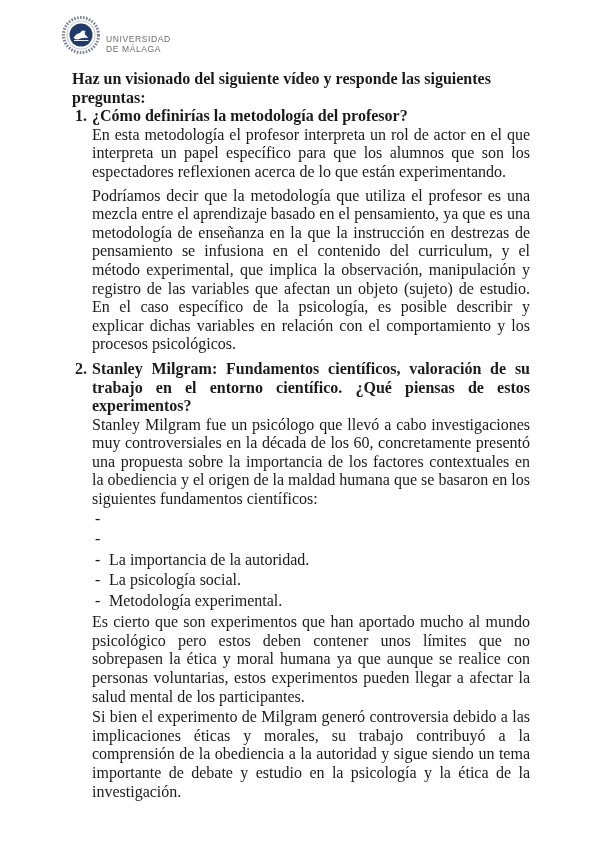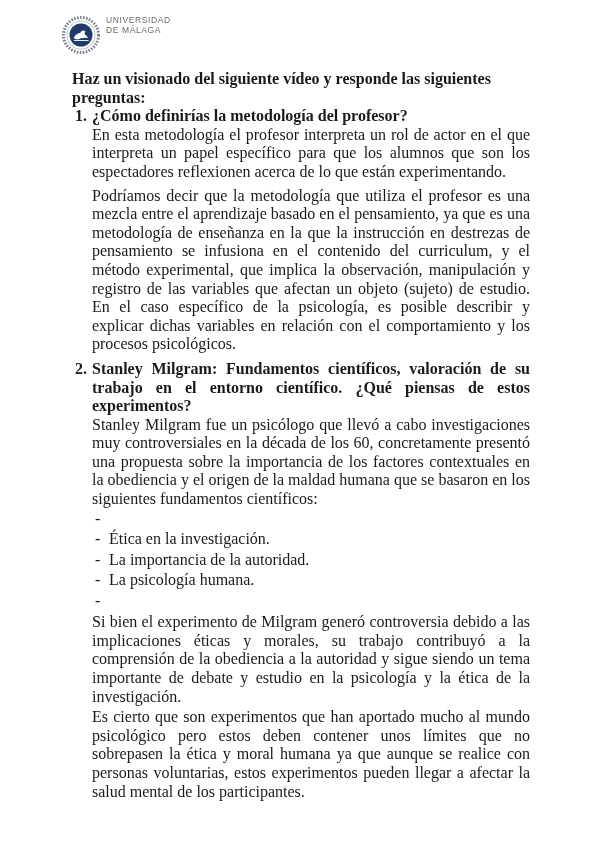--- a/index.html
+++ b/index.html
@@ -20,21 +20,21 @@
       left: 0; top: 0;
       width: 600px;
       height: 848px;
       background: #ffffff;
     }
     .header {
       position: absolute;
       left: 62px;
       top: 16px;
       display: flex;
-      align-items: flex-start;
+      align-items: flex-end;
       gap: 6px;
     }
     .logo-seal {
       width: 38px;
       height: 38px;
       position: relative;
     }
     .logo-text {
       font-family: "Liberation Sans", "DejaVu Sans", sans-serif;
       font-size: 8.5px;
@@ -135,32 +135,32 @@
       <span class="q-text">Stanley Milgram: Fundamentos científicos, valoración de su trabajo en el entorno científico. ¿Qué piensas de estos experimentos?</span>
     </div>
     <p class="answer">Stanley Milgram fue un psicólogo que llevó a cabo investigaciones muy controversiales en la década de los 60, concretamente presentó una propuesta sobre la importancia de los factores contextuales en la obediencia y el origen de la maldad humana que se basaron en los siguientes fundamentos científicos:</p>
 
     <ul class="bullets">
       <li>
         <span class="dash">-</span>
       </li>
       <li>
         <span class="dash">-</span>
-        <span>Ética en la investigación.</span>
       </li>
       <li>
         <span class="dash">-</span>
         <span>La importancia de la autoridad.</span>
       </li>
       <li>
         <span class="dash">-</span>
-        <span>La psicología humana.</span>
+        <span>La psicología social.</span>
       </li>
       <li>
         <span class="dash">-</span>
+        <span>Metodología experimental.</span>
       </li>
     </ul>
 
+    <p class="answer tight">Es cierto que son experimentos que han aportado mucho al mundo psicológico pero estos deben contener unos límites que no sobrepasen la ética y moral humana ya que aunque se realice con personas voluntarias, estos experimentos pueden llegar a afectar la salud mental de los participantes.</p>
     <p class="answer tight">Si bien el experimento de Milgram generó controversia debido a las implicaciones éticas y morales, su trabajo contribuyó a la comprensión de la obediencia a la autoridad y sigue siendo un tema importante de debate y estudio en la psicología y la ética de la investigación.</p>
-    <p class="answer tight">Es cierto que son experimentos que han aportado mucho al mundo psicológico pero estos deben contener unos límites que no sobrepasen la ética y moral humana ya que aunque se realice con personas voluntarias, estos experimentos pueden llegar a afectar la salud mental de los participantes.</p>
 
   </div>
 </div>
 
 </body></html>

